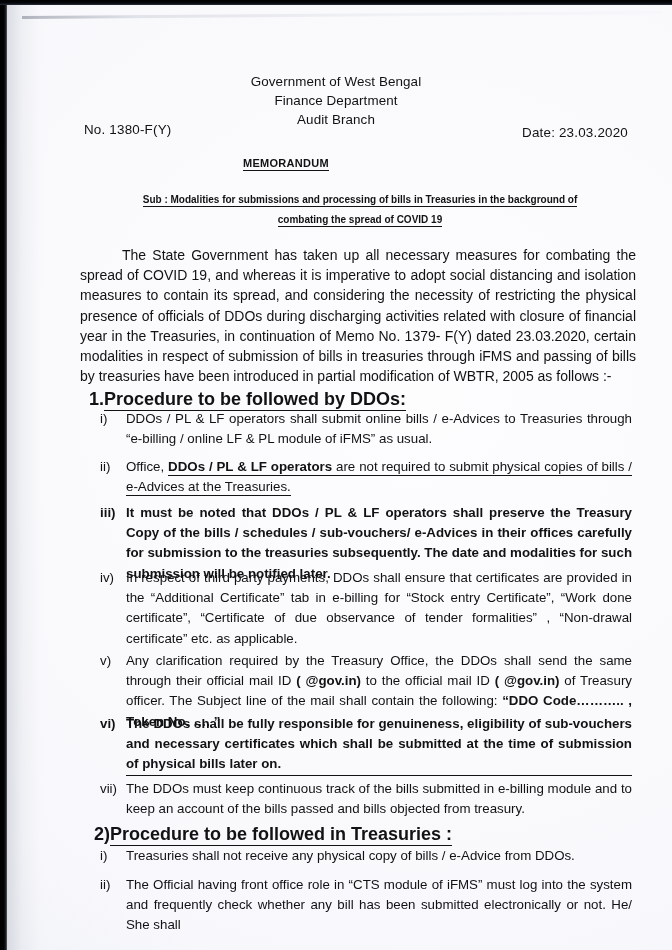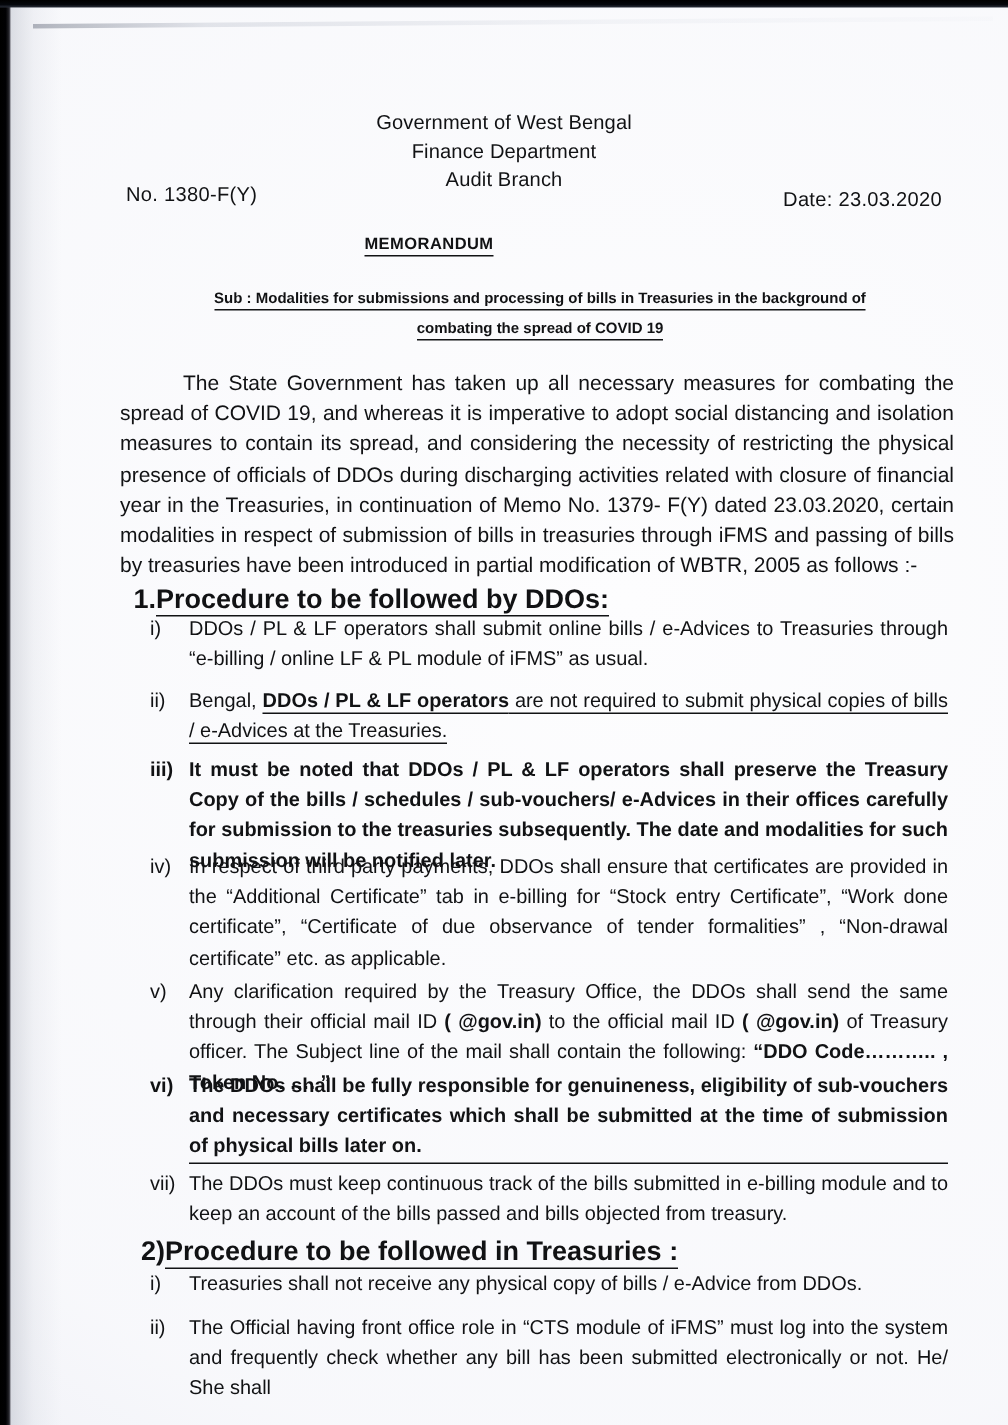--- a/index.html
+++ b/index.html
@@ -228,21 +228,21 @@
       <span class="num">1.</span><span class="ttl">Procedure to be followed by DDOs:</span>
     </div>
 
     <div class="ri" id="s1i1">
       <span class="rn">i)</span>
       <span class="rt">DDOs / PL &amp; LF operators shall submit online bills / e-Advices to Treasuries through “e-billing / online LF &amp; PL module of iFMS” as usual.</span>
     </div>
 
     <div class="ri" id="s1i2">
       <span class="rn">ii)</span>
-      <span class="rt"><span>Bengal, </span><span class="u b">DDOs / PL &amp; LF operators</span><span class="u"> are not required to submit physical copies of bills / e-Advices at the Treasuries.</span></span>
+      <span class="rt"><span>Office, </span><span class="u b">DDOs / PL &amp; LF operators</span><span class="u"> are not required to submit physical copies of bills / e-Advices at the Treasuries.</span></span>
     </div>
 
     <div class="ri bold" id="s1i3">
       <span class="rn">iii)</span>
       <span class="rt">It must be noted that DDOs / PL &amp; LF operators shall preserve the Treasury Copy of the bills / schedules / sub-vouchers/ e-Advices in their offices carefully for submission to the treasuries subsequently. The date and modalities for such submission will be notified later.</span>
     </div>
 
     <div class="ri" id="s1i4">
       <span class="rn">iv)</span>
       <span class="rt">In respect of third party payments, DDOs shall ensure that certificates are provided in the “Additional Certificate” tab in e-billing for “Stock entry Certificate”, “Work done certificate”, “Certificate of due observance of tender formalities” , “Non-drawal certificate” etc. as applicable.</span>

